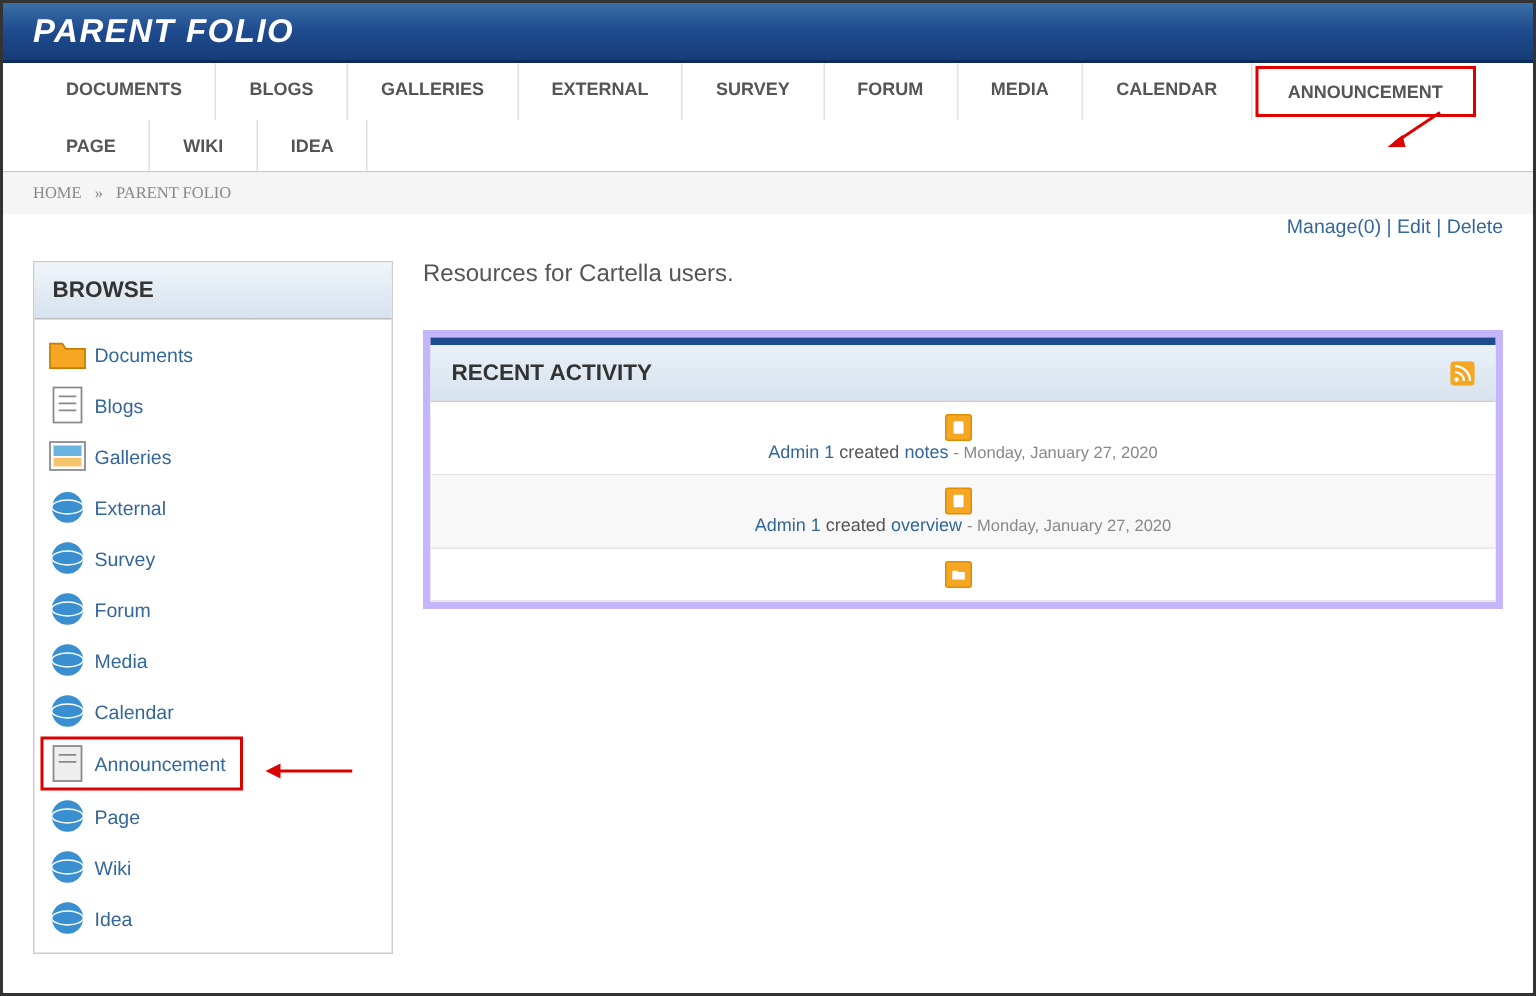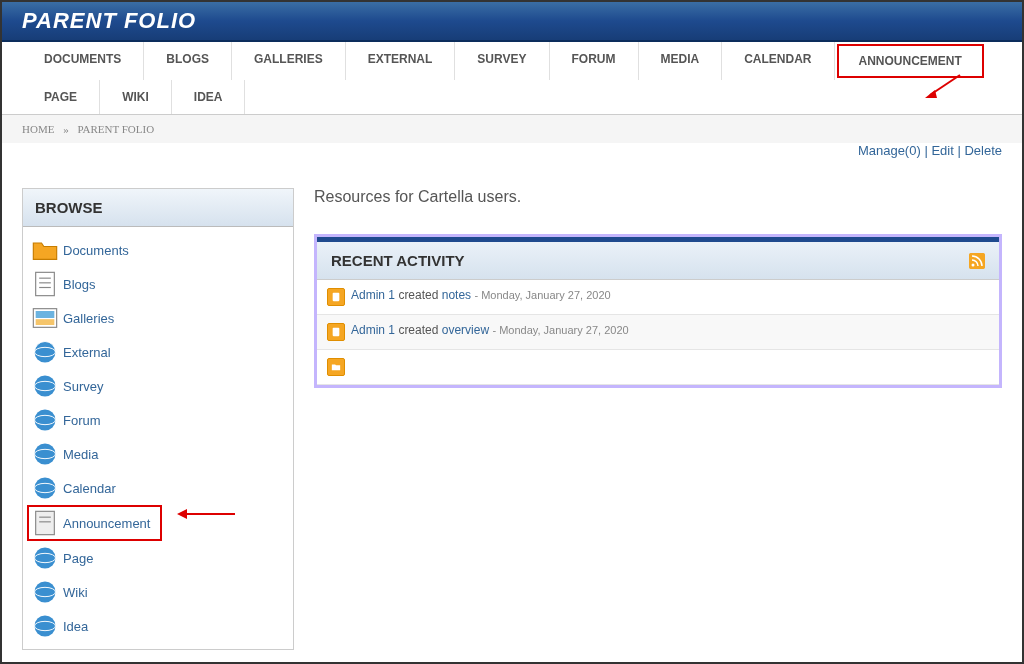--- a/index.html
+++ b/index.html
@@ -5,35 +5,35 @@
 * { box-sizing: border-box; margin: 0; padding: 0; }
 body { font-family: Arial, sans-serif; font-size: 13px; background: #fff; border: 2px solid #333; width: 1024px; height: 664px; overflow: hidden; }
 .header { background: linear-gradient(to bottom, #3a6ea5 0%, #1e4a8e 50%, #173d77 100%); color: #fff; padding: 6px 20px; font-size: 22px; font-weight: bold; font-style: italic; letter-spacing: 1px; border-bottom: 2px solid #0c2d5c; }
 .tabs { display: flex; background: #fff; border-bottom: 1px solid #ccc; padding-left: 20px; flex-wrap: wrap; }
 .tab { padding: 10px 22px; font-size: 12px; font-weight: bold; color: #555; border-right: 1px solid #e0e0e0; cursor: pointer; }
 .tab.highlight { border: 2px solid #d00; margin: 2px; padding: 8px 20px; }
 .breadcrumb { padding: 8px 20px; font-size: 11px; color: #888; background: #f5f5f5; font-family: Liberation Serif, serif; }
 .breadcrumb a { color: #888; text-decoration: none; }
 .breadcrumb .sep { margin: 0 6px; }
 .main { display: flex; gap: 20px; padding: 10px 20px; }
-.sidebar { width: 272px; border: 1px solid #ccc; background: #fff; }
+.sidebar { width: 240px; border: 1px solid #ccc; background: #fff; }
 .sidebar-header { background: linear-gradient(to bottom, #f0f5fa, #d6e2ee); border-bottom: 1px solid #bbb; padding: 10px 12px; font-weight: bold; font-size: 15px; color: #333; }
 .browse-list { padding: 6px 4px; }
 .browse-item { display: flex; align-items: center; padding: 3px 4px; cursor: pointer; }
 .browse-item.highlight { border: 2px solid #d00; width: 135px; padding: 2px 2px; }
 .browse-item .icon { width: 28px; height: 28px; display: inline-flex; align-items: center; justify-content: center; margin-right: 4px; }
 .browse-item .label { color: #336699; font-size: 13px;}
 .content { flex: 1; }
-.top-links { text-align: right; font-size: 13px; color: #336699; margin-bottom: 20px; }
+.top-links { text-align: right; font-size: 13px; color: #336699; margin-bottom: 6px; }
 .top-links a { color: #336699; text-decoration: none; }
 .desc { color: #555; font-size: 16px; margin-bottom: 6px; }
-.panel { border: 3px solid #c4b5fd; margin-top: 28px; }
+.panel { border: 5px solid #c4b5fd; margin-top: 28px; }
 .panel-top { height: 5px; background: #1e4a8e; }
 .panel-header { display: flex; justify-content: space-between; align-items: center; background: linear-gradient(to bottom, #eaf1f8, #d6e2ee); padding: 10px 14px; font-weight: bold; font-size: 15px; color: #333; border-bottom: 1px solid #ccc; }
-.activity-row { display: flex; padding: 8px 10px; border-bottom: 1px solid #e5e5e5; background: #fff; }
+.activity-row { display: flex; align-items: center; padding: 8px 10px; border-bottom: 1px solid #e5e5e5; background: #fff; flex-direction: column; }
 .activity-row:nth-child(even) { background: #f8f8f8; }
 .activity-row .aicon { width: 18px; height: 18px; background: #f5a623; border: 1px solid #e08e00; border-radius: 2px; display: inline-flex; align-items: center; justify-content: center; margin-right: 6px; }
 .activity-row .txt { font-size: 12px; }
 .activity-row .txt .user, .activity-row .txt .obj { color: #336699; }
 .activity-row .txt .action { color: #555; }
 .activity-row .txt .date { color: #888; font-size: 11px; }
 .rss { width: 16px; height: 16px; background: #f5a623; border-radius: 3px; display:inline-block; position:relative;}
 .arrow-annot { position: absolute; }
 </style>
 </head>

